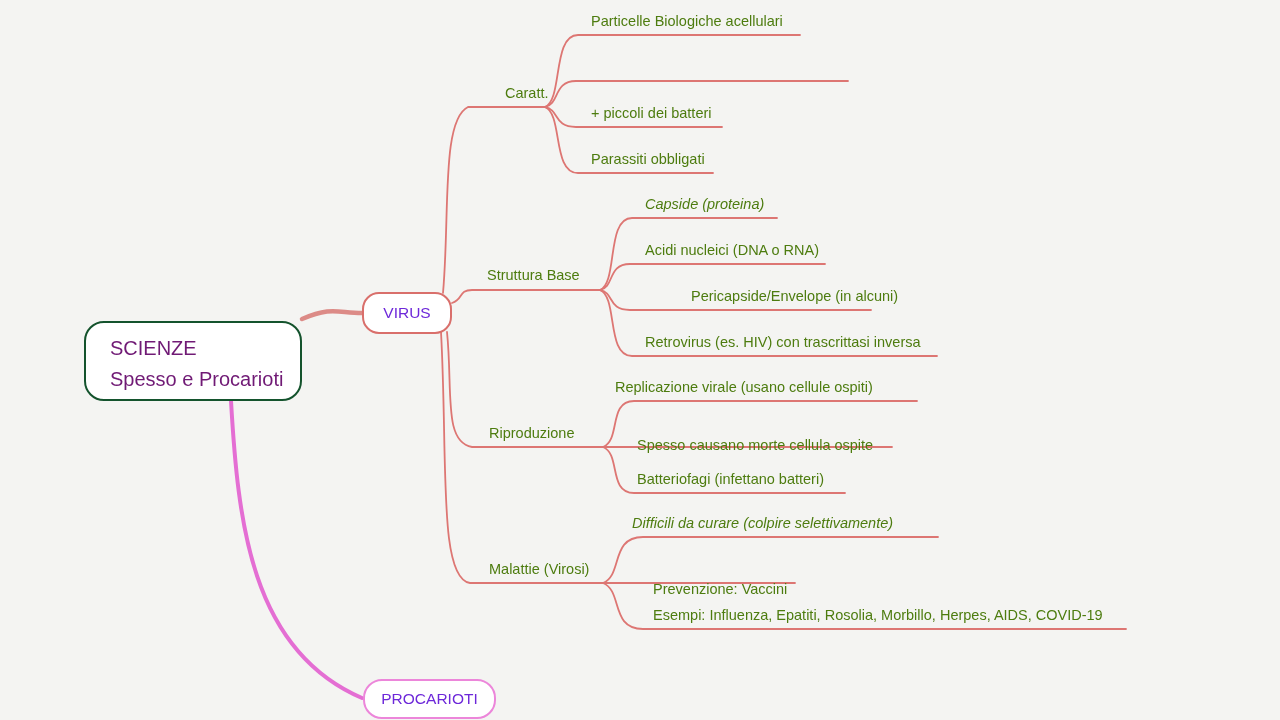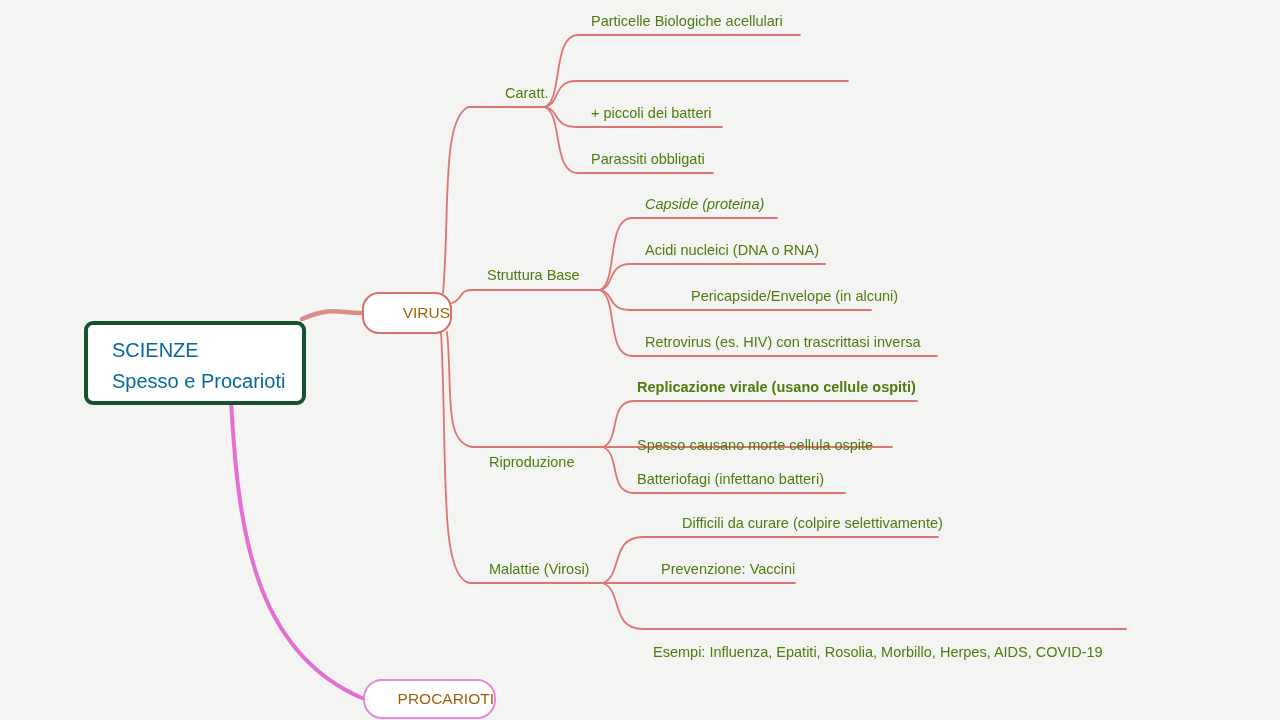--- a/index.html
+++ b/index.html
@@ -54,37 +54,37 @@
     color: #4d7c0f;
     height: 18px;
   }
   .root-node {
     position: absolute;
     left: 84px;
     top: 321px;
     width: 190px;
     height: 56px;
     background: #ffffff;
-    border: 4px solid #14532d;
-    border-radius: 9px;
-    color: #0369a1;
+    border: 2px solid #14532d;
+    border-radius: 20px;
+    color: #701a75;
     font-size: 20px;
     line-height: 31px;
     padding: 10px 0 10px 24px;
   }
   .pill-node {
     position: absolute;
     background: #ffffff;
     border: 2.5px solid #d96f6b;
     border-radius: 17px;
-    color: #a16207;
+    color: #6d28d9;
     font-size: 15.5px;
     display: flex;
     align-items: center;
-    justify-content: flex-end;
+    justify-content: center;
   }
   .virus-node {
     left: 362px;
     top: 292px;
     width: 86px;
     height: 38px;
   }
   .prok-node {
     left: 363px;
     top: 679px;
@@ -136,33 +136,33 @@
 
   <div class="pill-node virus-node">
     <span>VIRUS</span>
   </div>
   <div class="pill-node prok-node">
     <span>PROCARIOTI</span>
   </div>
 
   <div class="topic" style="left:505px; top:84px;text-align:right;">Caratt.</div>
   <div class="topic" style="left:487px; top:266px;">Struttura Base</div>
-  <div class="topic" style="left:489px; top:424px;margin-top:29px;">Riproduzione</div>
+  <div class="topic" style="left:489px; top:424px;">Riproduzione</div>
   <div class="topic" style="left:489px; top:560px;">Malattie (Virosi)</div>
 
   <div class="topic" style="left:591px; top:12px;">Particelle Biologiche acellulari</div>
   <div class="topic" style="left:591px; top:104px;">+ piccoli dei batteri</div>
   <div class="topic" style="left:591px; top:150px;">Parassiti obbligati</div>
 
   <div class="topic" style="left:645px; top:195px;font-style:italic;">Capside (proteina)</div>
   <div class="topic" style="left:645px; top:241px;">Acidi nucleici (DNA o RNA)</div>
   <div class="topic" style="left:645px; top:287px;margin-left:46px;">Pericapside/Envelope (in alcuni)</div>
   <div class="topic" style="left:645px; top:333px;">Retrovirus (es. HIV) con trascrittasi inversa</div>
 
-  <div class="topic" style="left:637px; top:378px;font-weight:bold;">Replicazione virale (usano cellule ospiti)</div>
+  <div class="topic" style="left:615px; top:378px;">Replicazione virale (usano cellule ospiti)</div>
   <div class="topic" style="left:637px; top:424px;margin-top:12px;">Spesso causano morte cellula ospite</div>
   <div class="topic" style="left:637px; top:470px;">Batteriofagi (infettano batteri)</div>
 
-  <div class="topic" style="left:682px; top:514px;">Difficili da curare (colpire selettivamente)</div>
-  <div class="topic" style="left:653px; top:560px;margin-left:8px;">Prevenzione: Vaccini</div>
-  <div class="topic" style="left:653px; top:606px;margin-top:37px;">Esempi: Influenza, Epatiti, Rosolia, Morbillo, Herpes, AIDS, COVID-19</div>
+  <div class="topic" style="left:632px; top:514px;font-style:italic;">Difficili da curare (colpire selettivamente)</div>
+  <div class="topic" style="left:653px; top:580px;">Prevenzione: Vaccini</div>
+  <div class="topic" style="left:653px; top:606px;">Esempi: Influenza, Epatiti, Rosolia, Morbillo, Herpes, AIDS, COVID-19</div>
 
 </div>
 
 </body></html>

